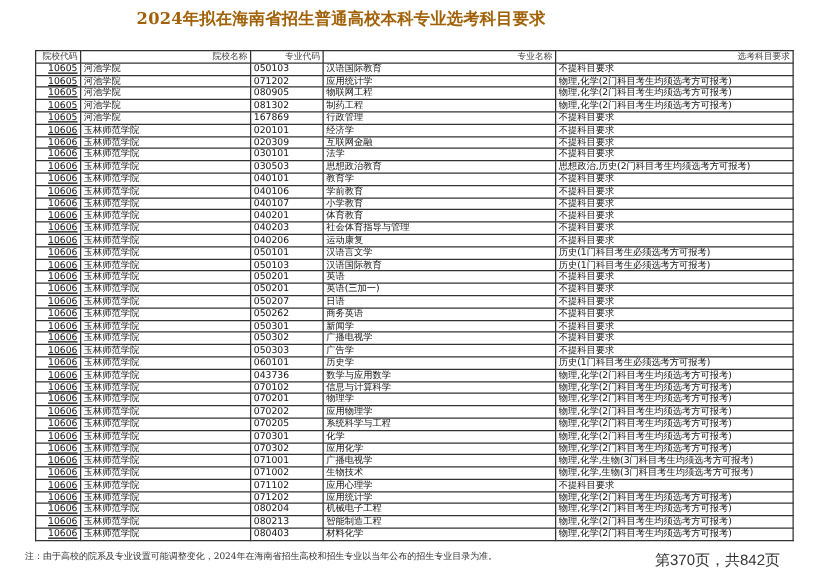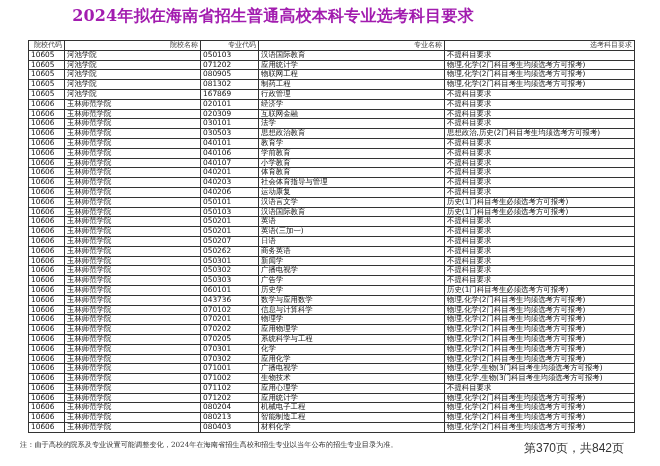--- a/index.html
+++ b/index.html
@@ -1,21 +1,21 @@
 <!DOCTYPE html>
 <html><head>
 <meta charset="utf-8">
 <style>
   html, body { margin: 0; padding: 0; background: #ffffff; }
   body { width: 660px; height: 466px; position: relative; overflow: hidden; font-family: "DejaVu Sans", "Liberation Sans", sans-serif; color: #111; }
-  .title { position: absolute; top: 6px; left: 0; width: 546px; text-align: center; font-family: "DejaVu Serif", "Liberation Serif", serif; font-size: 16px; font-weight: bold; letter-spacing: 0.2px; color: #a21caf; }
+  .title { position: absolute; top: 6px; left: 0; width: 546px; text-align: center; font-family: "DejaVu Serif", "Liberation Serif", serif; font-size: 13px; font-weight: bold; letter-spacing: 0.2px; color: #a16207; }
   table.grid { position: absolute; left: 28px; top: 40px; width: 606px; border-collapse: collapse; table-layout: fixed; border: 1.2px solid #222; }
   table.grid th, table.grid td { border: 1px solid #333; padding: 0 2px; height: 8.8px; line-height: 8.8px; font-size: 7.4px; white-space: nowrap; overflow: hidden; }
   table.grid th { font-family: "DejaVu Serif", "Liberation Serif", serif; font-weight: normal; text-align: right; color: #444; font-size: 7px; }
-  table.grid td.code { text-align: left; }
+  table.grid td.code { text-align: right; text-decoration: underline; }
   table.grid td { text-align: left; }
   col.c1 { width: 36px; } col.c2 { width: 136px; } col.c3 { width: 58px; } col.c4 { width: 186px; } col.c5 { width: 190px; }
   .footnote { position: absolute; top: 440px; left: 20px; font-family: "DejaVu Serif", "Liberation Serif", serif; font-size: 7.2px; color: #333; }
   .pageinfo { position: absolute; top: 440px; right: 36px; font-family: Liberation Sans, sans-serif; font-size: 12px; color: #333; margin-left: 8px; }
 </style>
 </head>
 <body>
 
 <div class="title">2024年拟在海南省招生普通高校本科专业选考科目要求</div>
 

